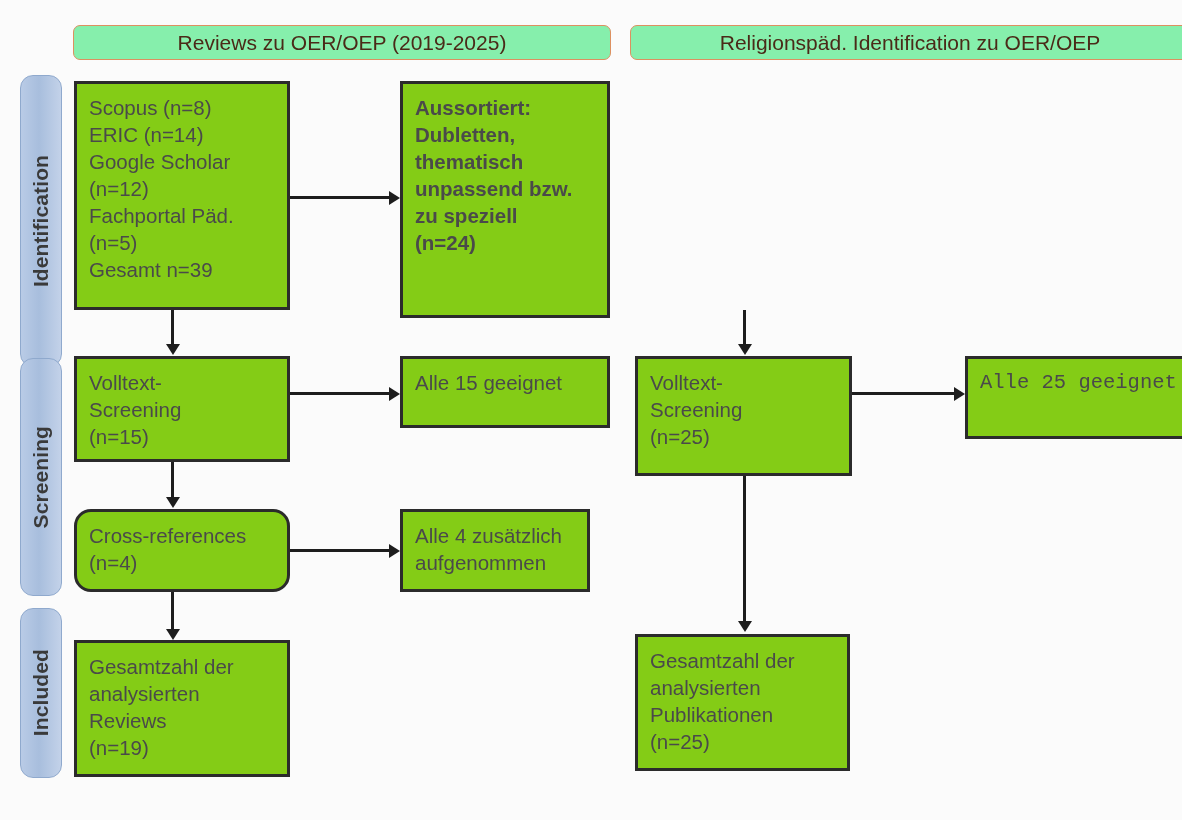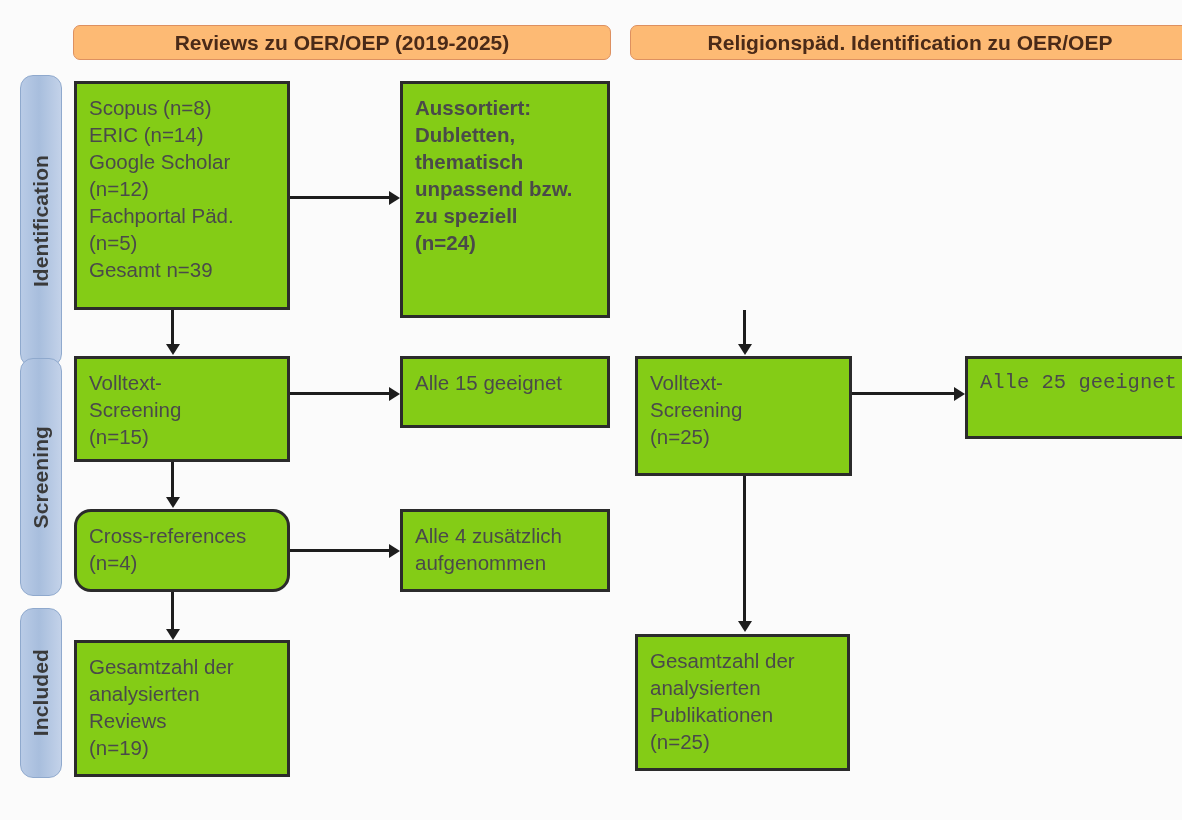--- a/index.html
+++ b/index.html
@@ -35,30 +35,30 @@
     font-size: 21px;
     font-weight: bold;
     color: #3a3a3a;
     letter-spacing: 0.1px;
     white-space: nowrap;
   }
 
   
   .col-header {
     position: absolute;
-    background: #fdba74;
+    background: #86efac;
     border: 1px solid #dd9060;
     border-radius: 7px;
     box-sizing: border-box;
     display: flex;
     align-items: center;
     justify-content: center;
     color: #4a2a18;
     font-size: 21px;
-    font-weight: bold;
+    font-weight: normal;
     white-space: nowrap;
   }
 
   
   .node {
     position: absolute;
     background: #84cc16;
     border: 3px solid #2b2b2b;
     box-sizing: border-box;
     padding: 10px 10px 6px 12px;
@@ -143,21 +143,21 @@
 
   <div class="conn h" style="left:290px; top:392px; width:99px;"></div>
   <div class="arrow-right" style="left:389px; top:386.5px;"></div>
 
   <div class="conn v" style="left:171px; top:462px; height:36px;"></div>
   <div class="arrow-down" style="left:166px; top:497px;"></div>
 
   <div class="node" style="left:74px; top:509px; width:216px; height:83px;border-radius:17px;">Cross-references
 (n=4)</div>
 
-  <div class="node" style="left:400px; top:509px; width:210px; height:83px;">Alle 4 zusätzlich
+  <div class="node" style="left:400px; top:509px; width:190px; height:83px;">Alle 4 zusätzlich
 aufgenommen</div>
 
   <div class="conn h" style="left:290px; top:549px; width:99px;"></div>
   <div class="arrow-right" style="left:389px; top:543.5px;"></div>
 
   <div class="conn v" style="left:171px; top:592px; height:38px;"></div>
   <div class="arrow-down" style="left:166px; top:629px;"></div>
 
   <div class="node" style="left:74px; top:640px; width:216px; height:137px;">Gesamtzahl der
 analysierten

